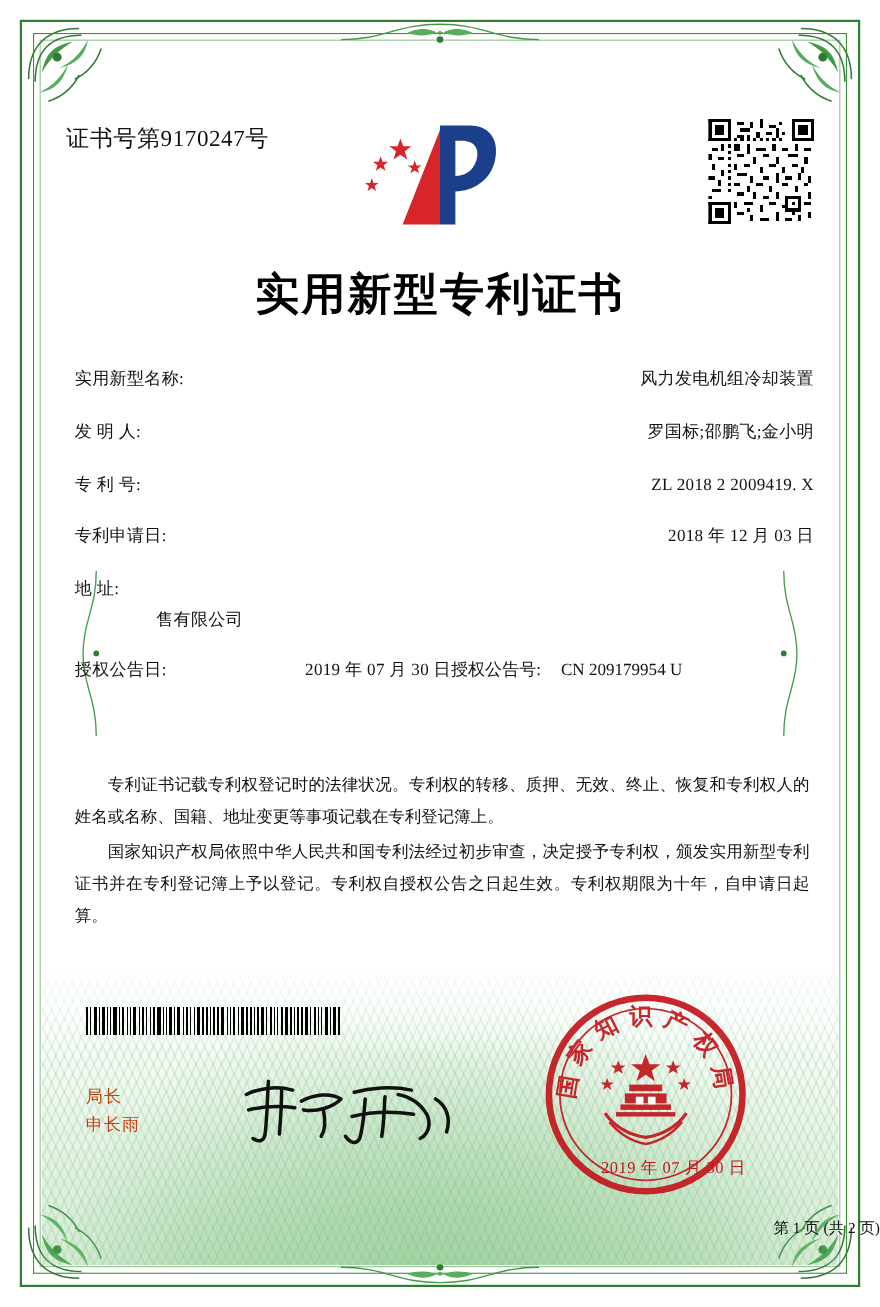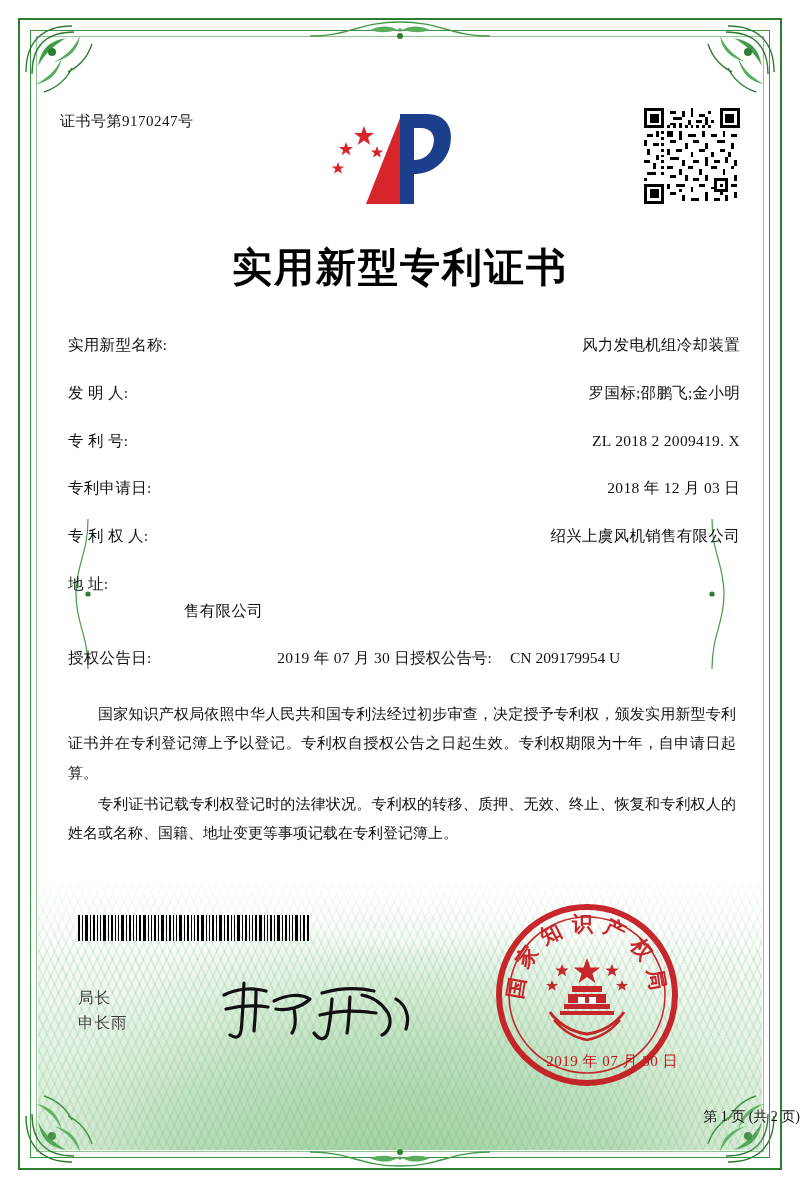--- a/index.html
+++ b/index.html
@@ -89,21 +89,21 @@
   
   .content {
     position: absolute;
     left: 0; top: 0;
     width: 800px; height: 1188px;
   }
 
   .cert-no {
     position: absolute;
     left: 60px; top: 112px;
-    font-size: 15px;
+    font-size: 21px;
     letter-spacing: 0.5px;
     color: #111;
   }
 
   .logo {
     position: absolute;
     left: 330px; top: 108px;
     width: 125px; height: 105px;
   }
 
@@ -156,21 +156,21 @@
   }
   .field-label2 {
     width: 100px;
     flex: 0 0 100px;
     white-space: pre;
   }
   .field-value2 {
     flex: 1 1 auto;
   }
   .addr-second {
-    margin-left: 116px;
+    margin-left: 74px;
     margin-top: -19px;
     margin-bottom: 24px;
     letter-spacing: 0.3px;
   }
 
   .paragraphs {
     position: absolute;
     left: 68px;
     top: 700px;
     width: 668px;
@@ -190,21 +190,21 @@
     top: 915px;
     width: 232px;
     height: 26px;
   }
 
   .signature-block {
     position: absolute;
     left: 78px;
     top: 986px;
     font-size: 15.5px;
-    color: #404040;
+    color: #c2410c;
     line-height: 1.6;
     letter-spacing: 1px;
   }
 
   .handwriting {
     position: absolute;
     left: 210px;
     top: 975px;
     width: 210px;
     height: 70px;
@@ -505,42 +505,38 @@
       <div class="field-row">
         <div class="field-label">专 利 号:</div>
         <div class="field-value">ZL 2018 2 2009419. X</div>
       </div>
 
       <div class="field-row">
         <div class="field-label">专利申请日:</div>
         <div class="field-value">2018 年 12 月 03 日</div>
       </div>
 
-      <div class="field-row">
-        <div class="field-label">专 利 权 人:</div>
-        <div class="field-value">绍兴上虞风机销售有限公司</div>
-      </div>
 
       <div class="field-row">
         <div class="field-label">地 址:</div>
       </div>
       <div class="addr-second">售有限公司</div>
 
       <div class="field-row two-col">
         <div class="field-label">授权公告日:</div>
         <div class="field-value">2019 年 07 月 30 日</div>
         <div class="field-label2">授权公告号:</div>
         <div class="field-value2">CN 209179954 U</div>
       </div>
 
     </div>
 
     <div class="paragraphs">
+      <p>专利证书记载专利权登记时的法律状况。专利权的转移、质押、无效、终止、恢复和专利权人的姓名或名称、国籍、地址变更等事项记载在专利登记簿上。</p>
       <p>国家知识产权局依照中华人民共和国专利法经过初步审查，决定授予专利权，颁发实用新型专利证书并在专利登记簿上予以登记。专利权自授权公告之日起生效。专利权期限为十年，自申请日起算。</p>
-      <p>专利证书记载专利权登记时的法律状况。专利权的转移、质押、无效、终止、恢复和专利权人的姓名或名称、国籍、地址变更等事项记载在专利登记簿上。</p>
     </div>
 
     <div class="barcode">
       <svg width="232" height="26" viewBox="0 0 232 26" shape-rendering="crispEdges">
         <rect width="232" height="26" fill="#ffffff" fill-opacity="0"></rect>
         <g fill="#000000">
           <rect x="0" y="0" width="2" height="26"></rect>
             <rect x="4" y="0" width="1" height="26"></rect>
           <rect x="7" y="0" width="3" height="26"></rect>
             <rect x="12" y="0" width="1" height="26"></rect>

